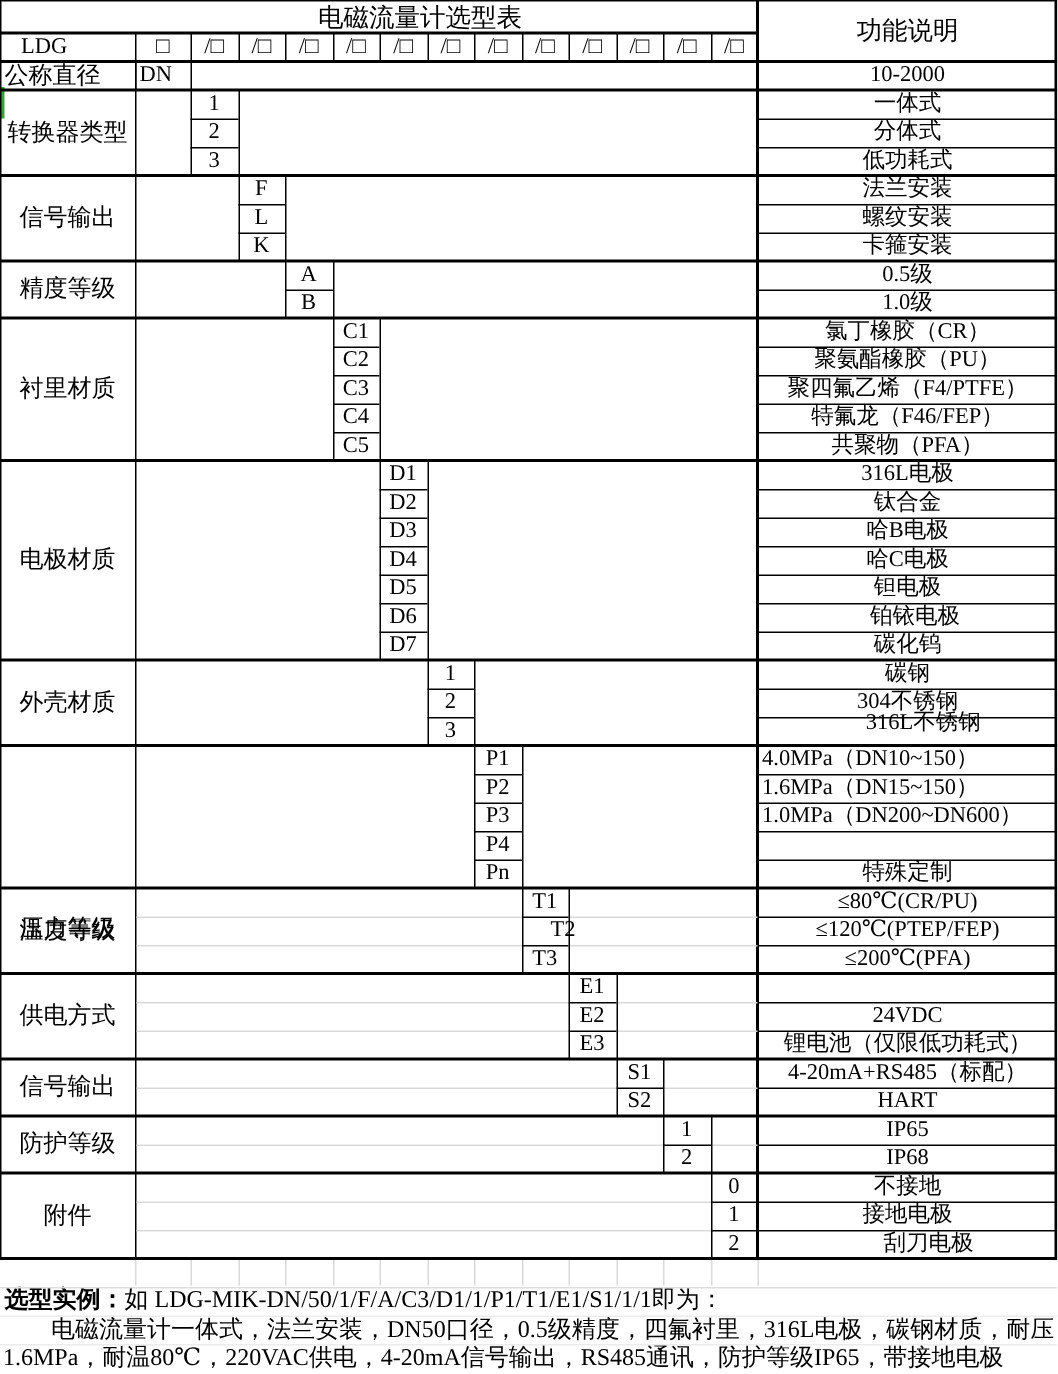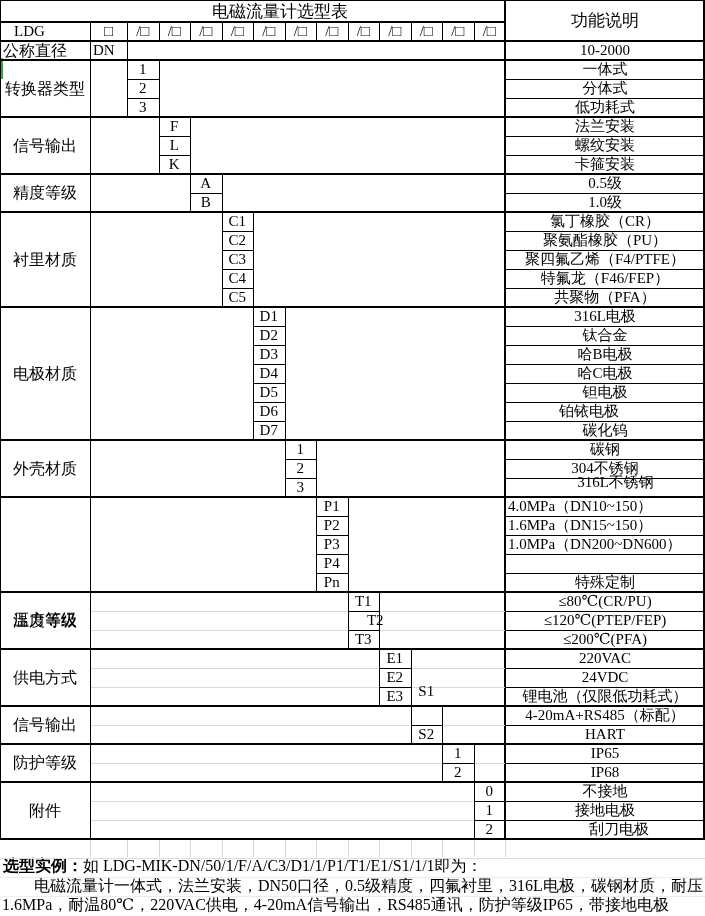--- a/index.html
+++ b/index.html
@@ -150,21 +150,21 @@
     <div class="ln" style="left: 505px; top: 345px; width: 200px; height: 1px; background: rgb(0, 0, 0);"></div>
     <div class="cell " style="left: 253px; top: 364px; width: 31.5px; height: 19px;">D4</div>
     <div class="cell " style="left: 505px; top: 364px; width: 200px; height: 19px;">哈C电极</div>
     <div class="ln" style="left: 253px; top: 364px; width: 31.5px; height: 1px; background: rgb(0, 0, 0);"></div>
     <div class="ln" style="left: 505px; top: 364px; width: 200px; height: 1px; background: rgb(0, 0, 0);"></div>
     <div class="cell " style="left: 253px; top: 383px; width: 31.5px; height: 19px;">D5</div>
     <div class="cell " style="left: 505px; top: 383px; width: 200px; height: 19px;">钽电极</div>
     <div class="ln" style="left: 253px; top: 383px; width: 31.5px; height: 1px; background: rgb(0, 0, 0);"></div>
     <div class="ln" style="left: 505px; top: 383px; width: 200px; height: 1px; background: rgb(0, 0, 0);"></div>
     <div class="cell " style="left: 253px; top: 402px; width: 31.5px; height: 19px;">D6</div>
-    <div class="cell " style="left: 505px; top: 402px; width: 168px; height: 19px;">铂铱电极</div>
+    <div class="cell " style="left: 526px; top: 402px; width: 168px; height: 19px;">铂铱电极</div>
     <div class="ln" style="left: 253px; top: 402px; width: 31.5px; height: 1px; background: rgb(0, 0, 0);"></div>
     <div class="ln" style="left: 505px; top: 402px; width: 200px; height: 1px; background: rgb(0, 0, 0);"></div>
     <div class="cell " style="left: 253px; top: 421px; width: 31.5px; height: 19px;">D7</div>
     <div class="cell " style="left: 505px; top: 421px; width: 200px; height: 19px;">碳化钨</div>
     <div class="ln" style="left: 253px; top: 421px; width: 31.5px; height: 1px; background: rgb(0, 0, 0);"></div>
     <div class="ln" style="left: 505px; top: 421px; width: 200px; height: 1px; background: rgb(0, 0, 0);"></div>
     <div class="ln" style="left: 253px; top: 307px; width: 1px; height: 133px; background: rgb(0, 0, 0);"></div>
     <div class="ln" style="left: 284.5px; top: 307px; width: 1px; height: 133px; background: rgb(0, 0, 0);"></div>
     <div class="ln" style="left: 0px; top: 439px; width: 705px; height: 2px; background: rgb(0, 0, 0);"></div>
     <div class="cell lbl" style="left: 0px; top: 440px; width: 90px; height: 57px;">外壳材质</div>
@@ -215,38 +215,37 @@
     <div class="cell " style="left: 505px; top: 630px; width: 200px; height: 19px;">≤200℃(PFA)</div>
     <div class="ln" style="left: 347.5px; top: 630px; width: 31.5px; height: 1px; background: rgb(0, 0, 0);"></div>
     <div class="ln" style="left: 505px; top: 630px; width: 200px; height: 1px; background: rgb(0, 0, 0);"></div>
     <div class="ln" style="left: 91px; top: 630px; width: 256.5px; height: 1px; background: rgb(217, 217, 217);"></div>
     <div class="ln" style="left: 379px; top: 630px; width: 126px; height: 1px; background: rgb(217, 217, 217);"></div>
     <div class="ln" style="left: 347.5px; top: 592px; width: 1px; height: 57px; background: rgb(0, 0, 0);"></div>
     <div class="ln" style="left: 379px; top: 592px; width: 1px; height: 57px; background: rgb(0, 0, 0);"></div>
     <div class="ln" style="left: 0px; top: 648px; width: 705px; height: 2px; background: rgb(0, 0, 0);"></div>
     <div class="cell lbl" style="left: 0px; top: 649px; width: 90px; height: 57px;">供电方式</div>
     <div class="cell " style="left: 379px; top: 649px; width: 31.5px; height: 19px;">E1</div>
-    <div class="cell " style="left: 505px; top: 649px; width: 200px; height: 19px;">220VAC</div>
     <div class="cell " style="left: 379px; top: 668px; width: 31.5px; height: 19px;">E2</div>
     <div class="cell " style="left: 505px; top: 668px; width: 200px; height: 19px;">24VDC</div>
     <div class="ln" style="left: 379px; top: 668px; width: 31.5px; height: 1px; background: rgb(0, 0, 0);"></div>
     <div class="ln" style="left: 505px; top: 668px; width: 200px; height: 1px; background: rgb(0, 0, 0);"></div>
     <div class="ln" style="left: 91px; top: 668px; width: 288px; height: 1px; background: rgb(217, 217, 217);"></div>
     <div class="ln" style="left: 410.5px; top: 668px; width: 94.5px; height: 1px; background: rgb(217, 217, 217);"></div>
     <div class="cell " style="left: 379px; top: 687px; width: 31.5px; height: 19px;">E3</div>
     <div class="cell " style="left: 505px; top: 687px; width: 200px; height: 19px;">锂电池（仅限低功耗式）</div>
     <div class="ln" style="left: 379px; top: 687px; width: 31.5px; height: 1px; background: rgb(0, 0, 0);"></div>
     <div class="ln" style="left: 505px; top: 687px; width: 200px; height: 1px; background: rgb(0, 0, 0);"></div>
     <div class="ln" style="left: 91px; top: 687px; width: 288px; height: 1px; background: rgb(217, 217, 217);"></div>
     <div class="ln" style="left: 410.5px; top: 687px; width: 94.5px; height: 1px; background: rgb(217, 217, 217);"></div>
     <div class="ln" style="left: 379px; top: 649px; width: 1px; height: 57px; background: rgb(0, 0, 0);"></div>
     <div class="ln" style="left: 410.5px; top: 649px; width: 1px; height: 57px; background: rgb(0, 0, 0);"></div>
     <div class="ln" style="left: 0px; top: 705px; width: 705px; height: 2px; background: rgb(0, 0, 0);"></div>
     <div class="cell lbl" style="left: 0px; top: 706px; width: 90px; height: 38px;">信号输出</div>
-    <div class="cell " style="left: 410.5px; top: 682px; width: 31.5px; height: 19px; text-align: center;">S1</div>
+    <div class="cell " style="left: 410.5px; top: 706px; width: 31.5px; height: 19px; text-align: center;">S1</div>
     <div class="cell " style="left: 505px; top: 706px; width: 200px; height: 19px;">4-20mA+RS485（标配）</div>
     <div class="cell " style="left: 410.5px; top: 725px; width: 31.5px; height: 19px;">S2</div>
     <div class="cell " style="left: 505px; top: 725px; width: 200px; height: 19px;">HART</div>
     <div class="ln" style="left: 410.5px; top: 725px; width: 31.5px; height: 1px; background: rgb(0, 0, 0);"></div>
     <div class="ln" style="left: 505px; top: 725px; width: 200px; height: 1px; background: rgb(0, 0, 0);"></div>
     <div class="ln" style="left: 91px; top: 725px; width: 319.5px; height: 1px; background: rgb(217, 217, 217);"></div>
     <div class="ln" style="left: 442px; top: 725px; width: 63px; height: 1px; background: rgb(217, 217, 217);"></div>
     <div class="ln" style="left: 410.5px; top: 706px; width: 1px; height: 38px; background: rgb(0, 0, 0);"></div>
     <div class="ln" style="left: 442px; top: 706px; width: 1px; height: 38px; background: rgb(0, 0, 0);"></div>
     <div class="ln" style="left: 0px; top: 743px; width: 705px; height: 2px; background: rgb(0, 0, 0);"></div>

